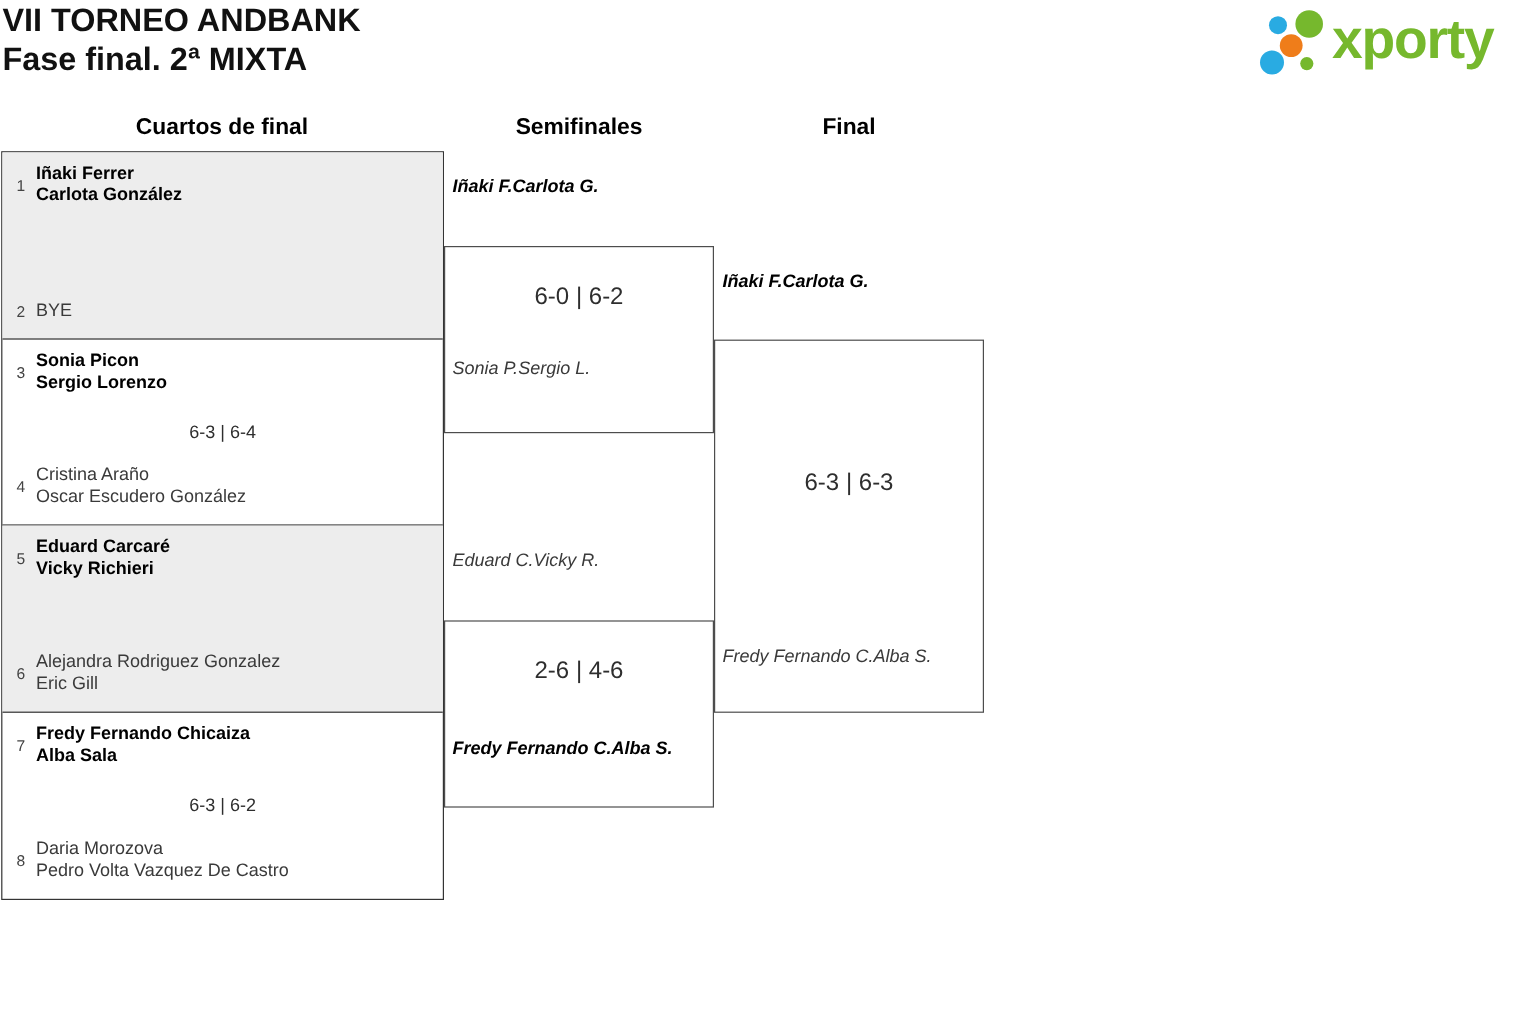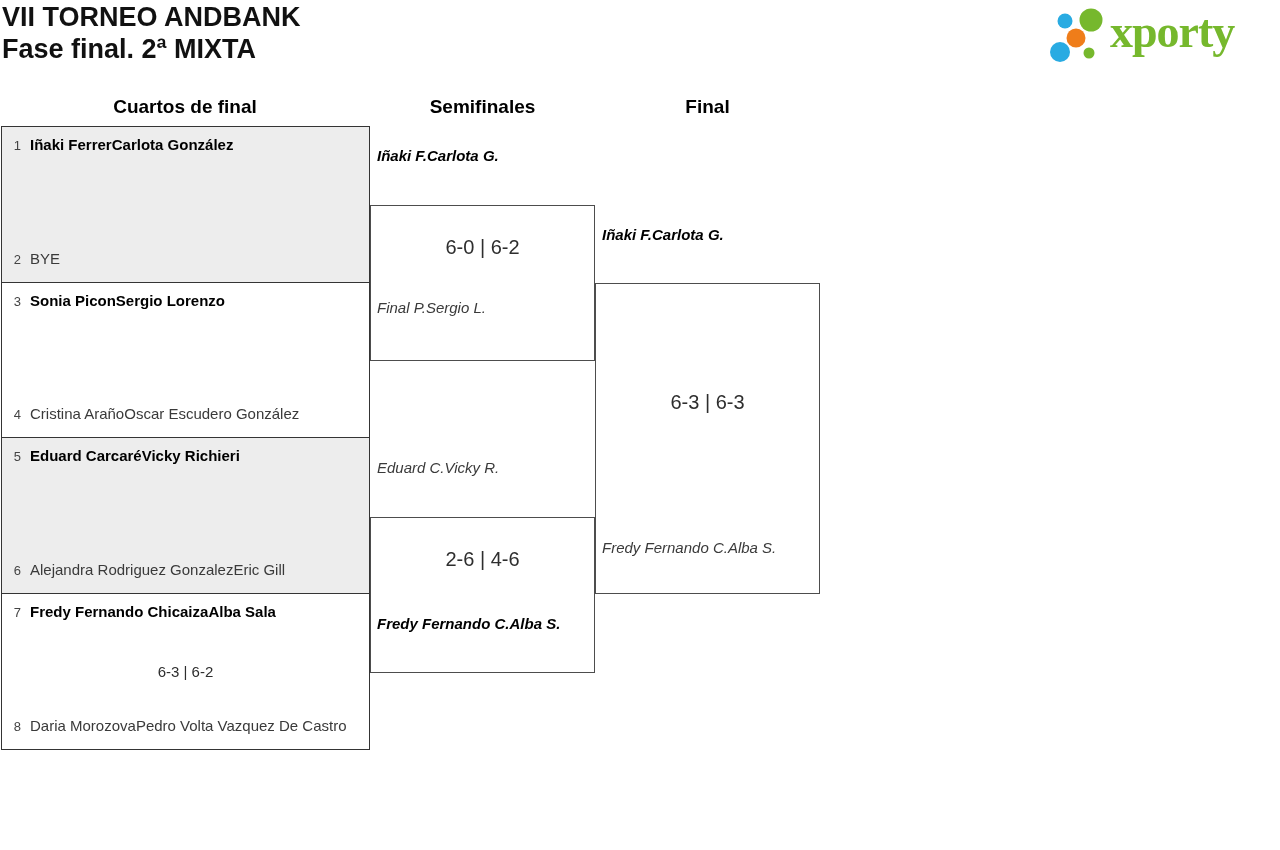--- a/index.html
+++ b/index.html
@@ -15,41 +15,41 @@
   html,body{margin:0;padding:0;}
   body{background:#ffffff;font-family:"Liberation Sans","DejaVu Sans",sans-serif;}
   .page{position:relative;width:1280px;height:850px;background:#ffffff;overflow:hidden;}
 
   
   .title{position:absolute;left:2px;top:1px;}
   .title-line{font-size:27px;line-height:32px;font-weight:700;color:var(--text-dark);letter-spacing:0px;}
   .logo{position:absolute;left:1046px;top:4px;width:232px;height:66px;cursor:pointer;}
   .logo-dots{position:absolute;left:0;top:0;}
   .logo-text{position:absolute;left:64px;top:-5px;font-size:46px;line-height:66px;font-weight:700;
-             letter-spacing:-1px;color:var(--logo-green);font-family:Liberation Serif, serif;}
+             letter-spacing:-1px;color:var(--logo-green);}
 
   
   .round-header{position:absolute;top:96px;text-align:center;font-size:19px;font-weight:700;color:#000;}
   .rh-qf{left:0;width:370px;}
   .rh-sf{left:370px;width:225px;}
   .rh-f{left:595px;width:225px;text-align:center;}
 
   
   .qcol{position:absolute;left:1px;top:126px;width:369px;height:624px;box-sizing:border-box;
         border:1px solid var(--border-q);}
   .qblock{position:relative;box-sizing:border-box;border-bottom:1px solid var(--border-q);}
   .qblock:last-child{border-bottom:none;}
   .qb-gray{background:var(--fill);}
   .qb-1{height:156px;} .qb-2{height:155px;} .qb-3{height:156px;} .qb-4{height:155px;}
 
   .team{position:absolute;left:6px;display:flex;align-items:center;column-gap:9px;}
   .team.t1{top:9px;}
   .team.t2{bottom:14px;}
   .seed{width:13px;flex:0 0 13px;text-align:right;font-size:13px;color:#444;}
-  .names{display:flex;flex-direction:row;}
+  .names{display:flex;flex-direction:column;}
   .pline{font-size:15px;line-height:18px;color:var(--text-reg);white-space:nowrap;}
   .pline:empty{display:none;}
   .winner .pline{font-weight:700;color:#000;}
 
   .qscore{position:absolute;top:69px;left:0;right:0;text-align:center;
           font-size:15px;line-height:18px;color:#2e2e2e;}
 
   
   .sf-box,.f-box{position:absolute;box-sizing:border-box;border:1px solid var(--border-sf);background:transparent;}
   .sf1{left:370px;top:205px;width:225px;height:156px;}
@@ -113,20 +113,21 @@
     </div>
 
     <div class="qblock qb-2">
       <div class="team t1">
         <span class="seed">3</span>
         <span class="names winner">
             <span class="pline">Sonia Picon</span>
             <span class="pline">Sergio Lorenzo</span>
           </span>
       </div>
+      <div class="qscore">6-3 | 6-4</div>
       <div class="team t2">
         <span class="seed">4</span>
         <span class="names">
             <span class="pline">Cristina Araño</span>
             <span class="pline">Oscar Escudero González</span>
           </span>
       </div>
     </div>
 
     <div class="qblock qb-3 qb-gray">
@@ -175,21 +176,21 @@
 
   <div class="f-box">
     <div class="boxscore">6-3 | 6-3</div>
   </div>
 
   <div class="adv adv-sf1-t1 winner">
       <span class="pline">Iñaki F.</span>
       <span class="pline">Carlota G.</span>
     </div>
   <div class="adv adv-sf1-t2">
-      <span class="pline">Final P.</span>
+      <span class="pline">Sonia P.</span>
       <span class="pline">Sergio L.</span>
     </div>
   <div class="adv adv-sf2-t1">
       <span class="pline">Eduard C.</span>
       <span class="pline">Vicky R.</span>
     </div>
   <div class="adv adv-sf2-t2 winner">
       <span class="pline">Fredy Fernando C.</span>
       <span class="pline">Alba S.</span>
     </div>

